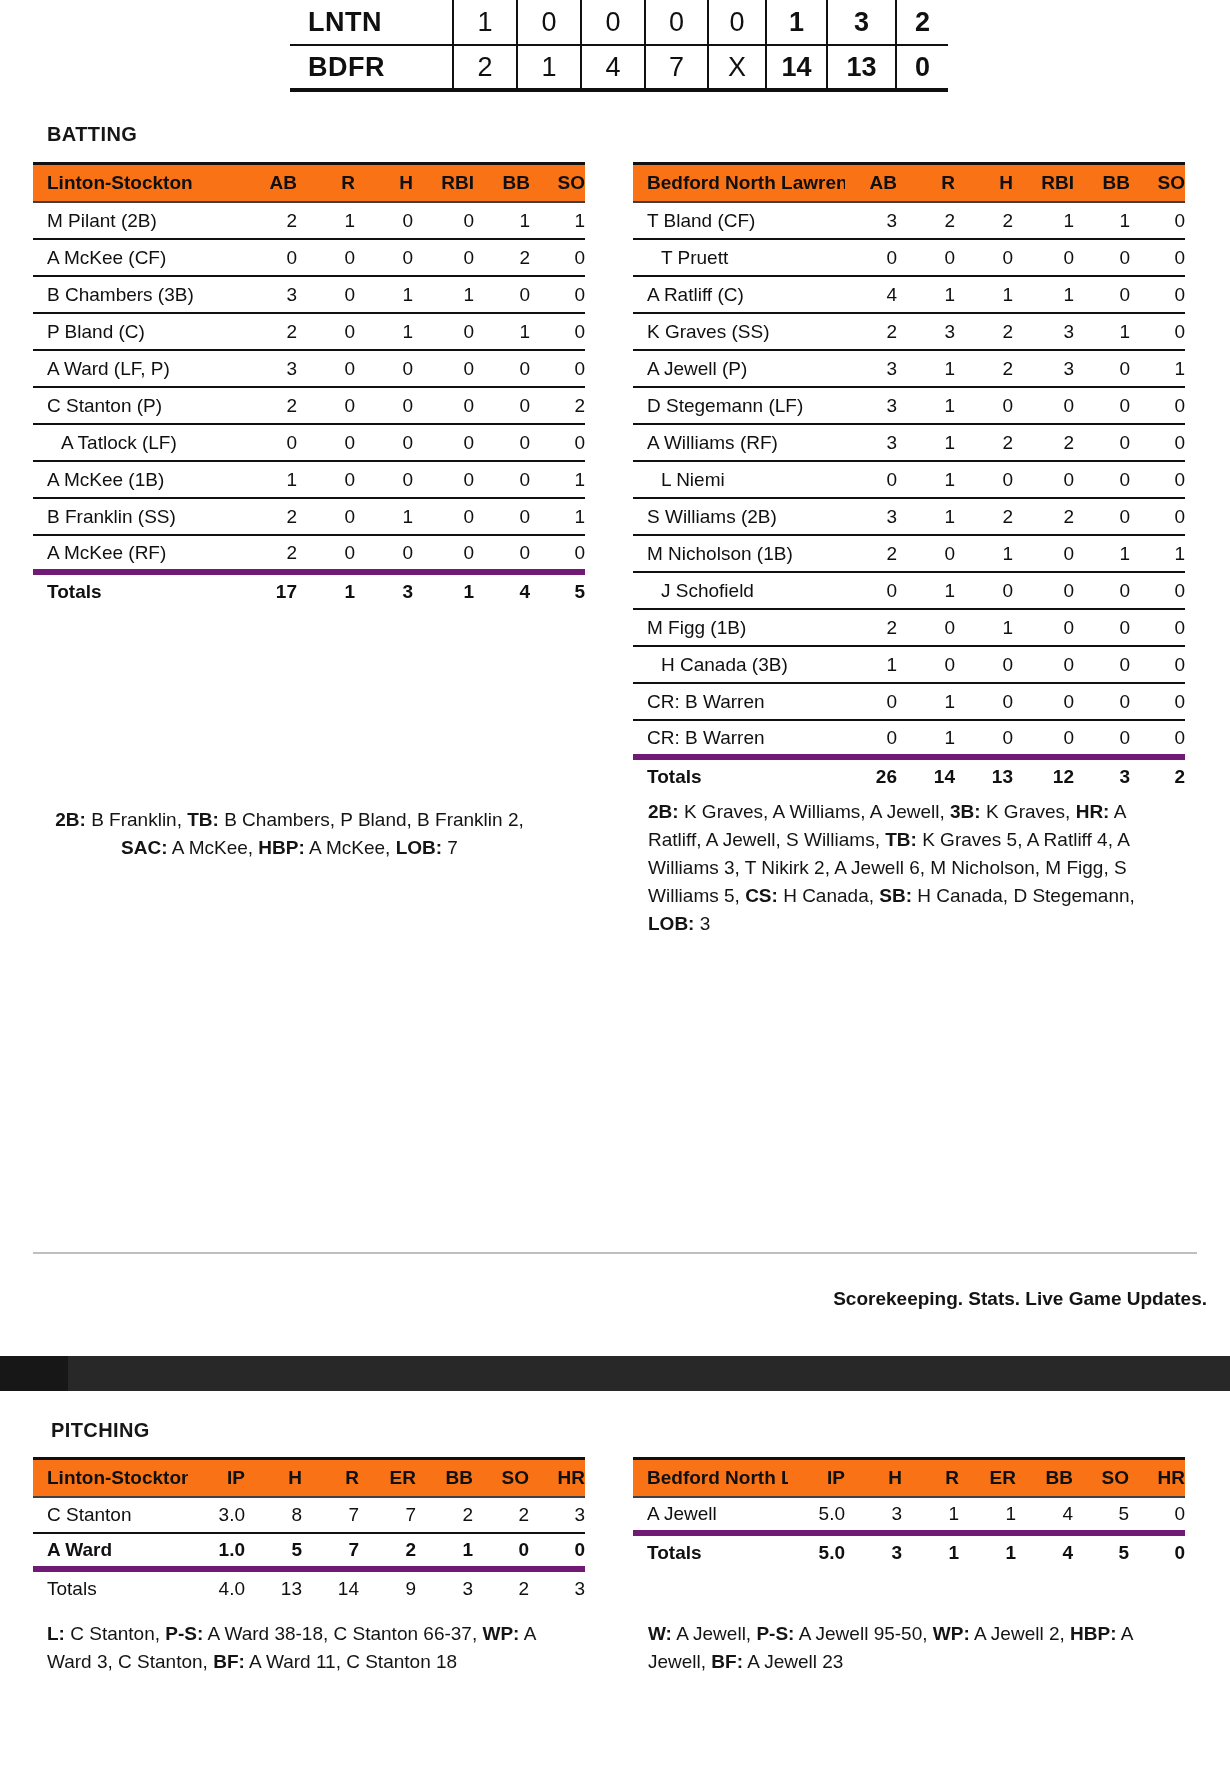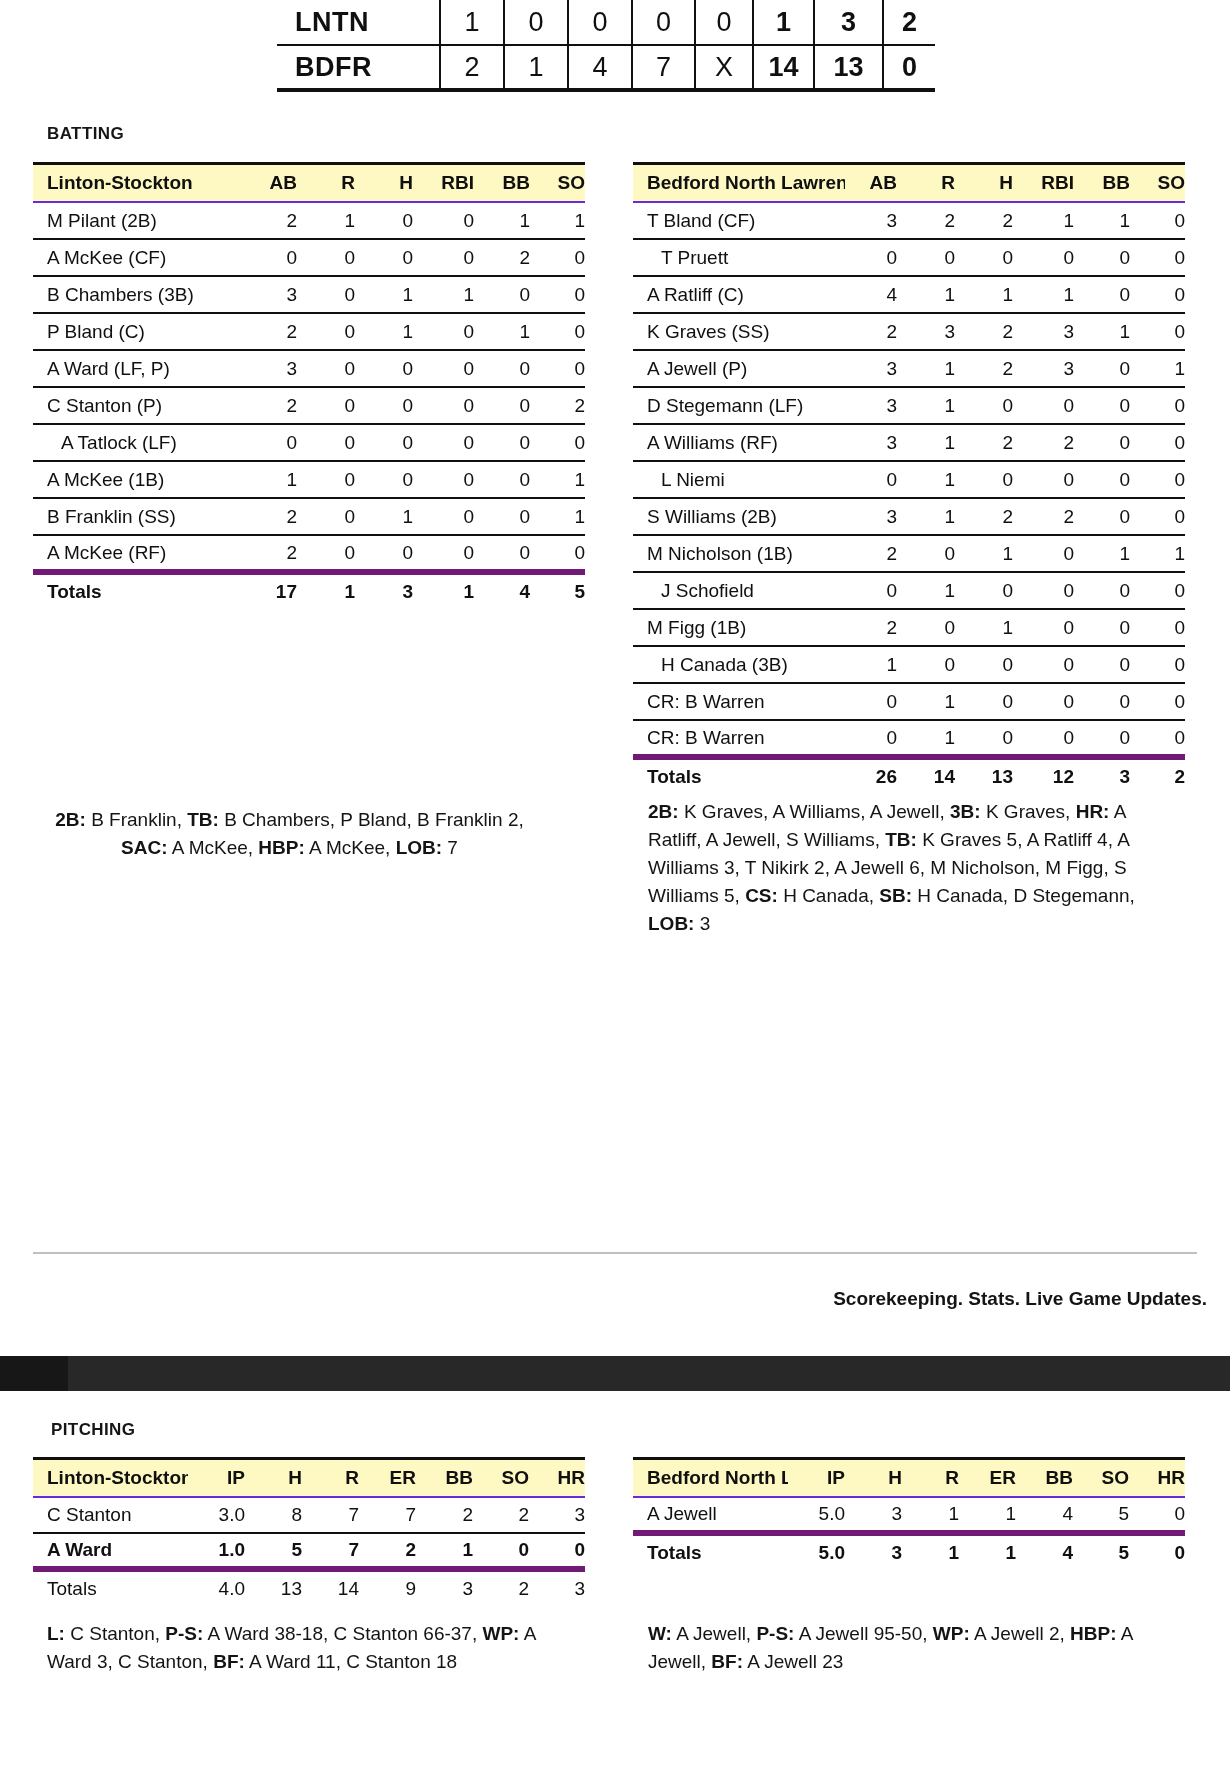--- a/index.html
+++ b/index.html
@@ -5,49 +5,49 @@
   * { margin:0; padding:0; box-sizing:border-box; }
   html,body { background:#ffffff; }
   body {
     width:1230px; height:1781px; position:relative;
     font-family:"Liberation Sans", sans-serif; color:#101010;
     overflow:hidden;
   }
   .abs { position:absolute; }
 
   
-  .linescore { left:277px; top:0; }
+  .linescore { left:290px; top:0; }
   .linescore table { border-collapse:collapse; table-layout:fixed; }
   .linescore td {
     height:45px; font-size:27px; text-align:center;
     border-left:2px solid #101010; border-bottom:2px solid #101010;
     overflow:hidden; white-space:nowrap;
   }
   .linescore td.team {
     border-left:none; text-align:left; padding-left:18px;
     font-weight:600; letter-spacing:.5px;
   }
   .linescore td.rhe { font-weight:700; }
   .linescore tr:last-child td { border-bottom:4px solid #101010; }
 
   
   .section-title {
-    font-size:17px; font-weight:600; letter-spacing:.4px; color:#161616;
+    font-size:20px; font-weight:600; letter-spacing:.4px; color:#161616;
     line-height:24px;
   }
 
   
   .stat-table { border-collapse:collapse; table-layout:fixed; width:552px; }
   .stat-wrap { border-top:3px solid #101010; }
   .stat-table th, .stat-table td {
     font-size:19px; text-align:right; overflow:hidden; white-space:nowrap;
   }
   .stat-table th {
-    background:#fef9c3; font-weight:700; height:37px;
-    border-bottom:2px solid #6d28d9;
+    background:#f97316; font-weight:700; height:37px;
+    border-bottom:2px solid #404040;
   }
   .stat-table th.name, .stat-table td.name { text-align:left; padding-left:14px; }
   .stat-table td { height:37px; border-bottom:2px solid #101010; }
   .pitch .stat-table td { height:36px; }
   .stat-table td.indent { padding-left:28px; }
   .stat-table tr.last td { border-bottom:6px solid #701a75; }
   .stat-table tr.totals-row td { border-bottom:none; }
   .stat-table tr.bold td { font-weight:700; }
 
   

